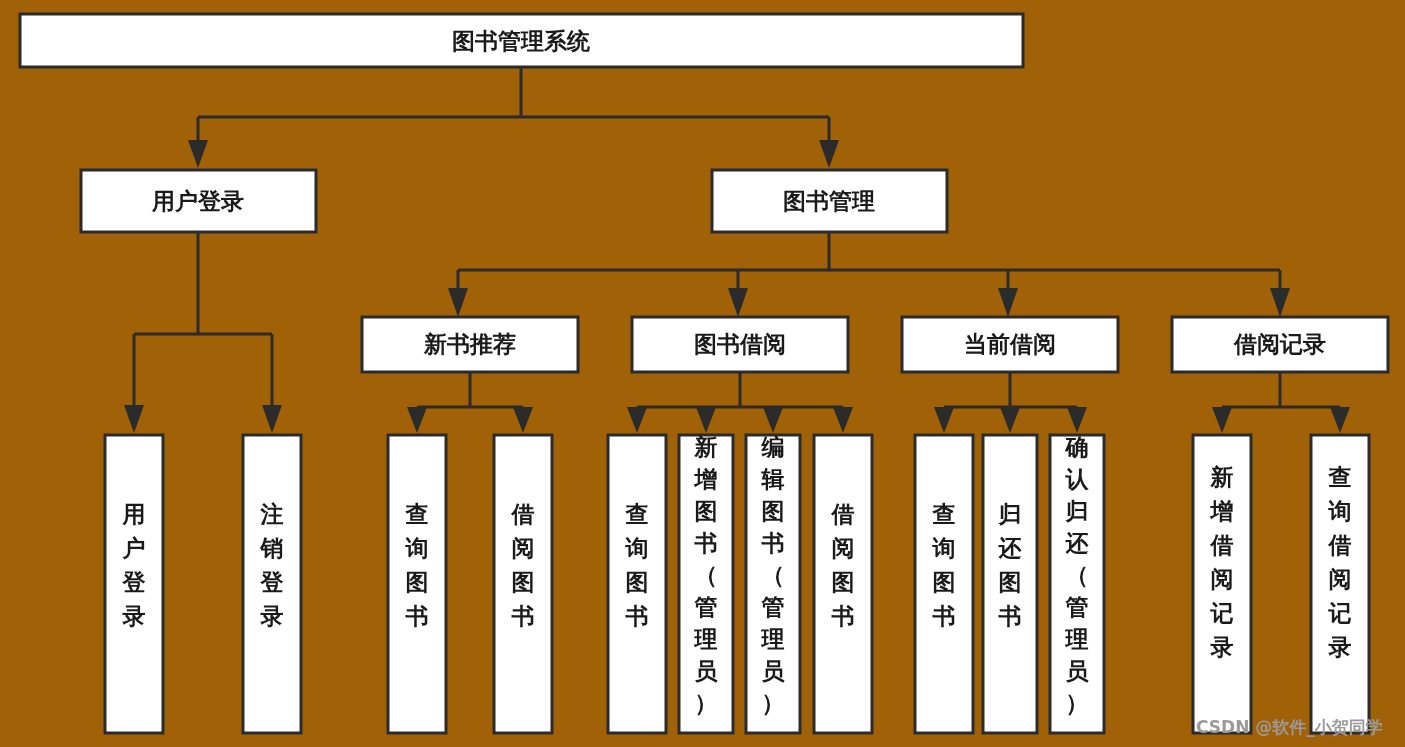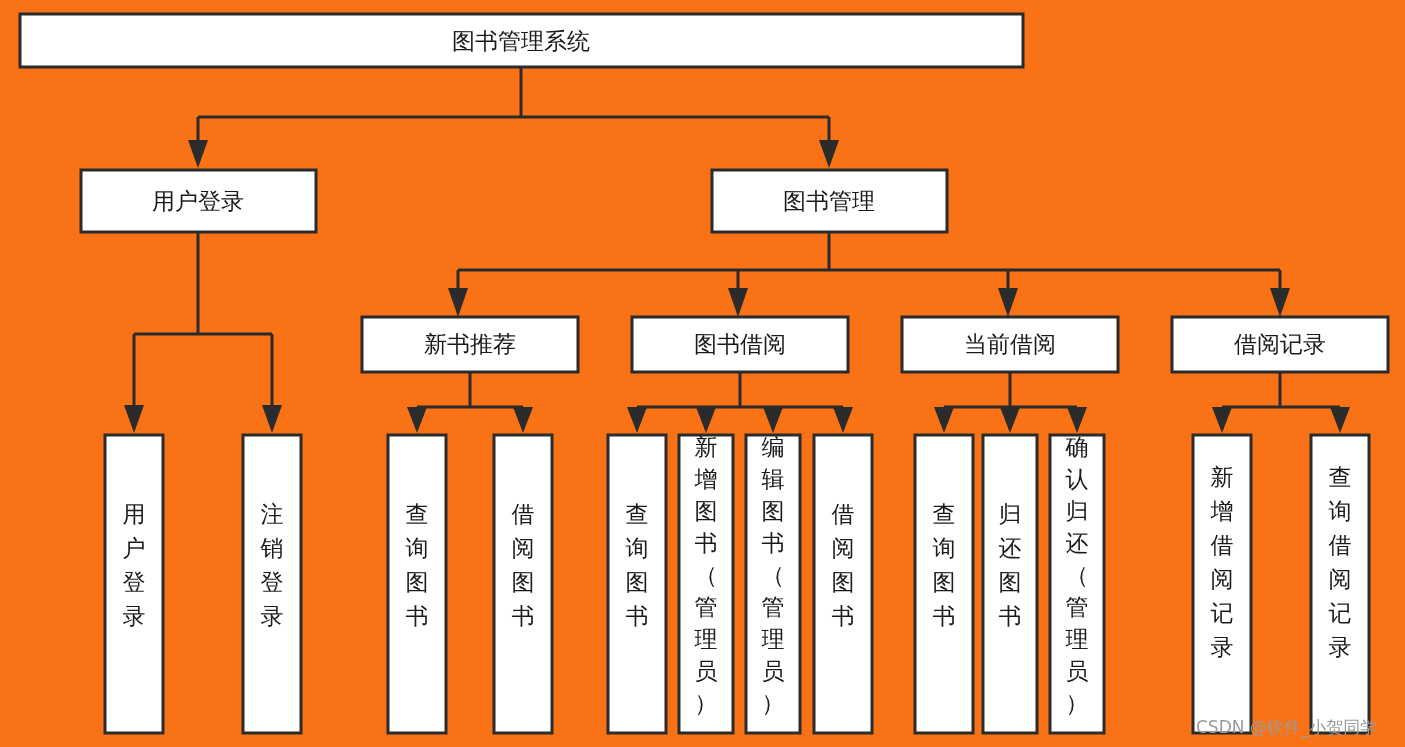--- a/index.html
+++ b/index.html
@@ -8,22 +8,23 @@
     padding: 0;
     background: #ffffff;
   }
   body {
     font-family: "DejaVu Sans", "Liberation Sans", sans-serif;
   }
   #diagram-root {
     position: relative;
     width: 1405px;
     height: 747px;
-    background: #f97316;
+    background: #a16207;
     overflow: hidden;
+    font-weight: bold;
   }
   svg#flow-svg {
     position: absolute;
     top: 0;
     left: 0;
     width: 1405px;
     height: 747px;
     display: block;
   }
   .node-box {

